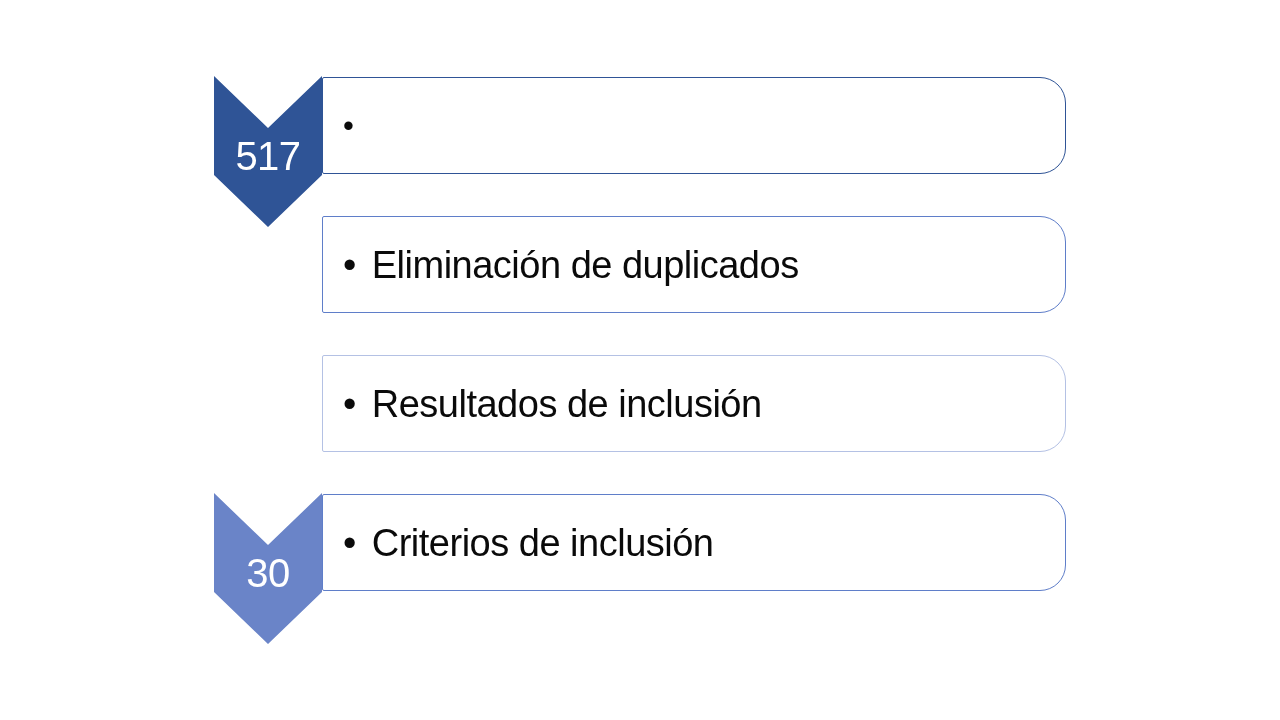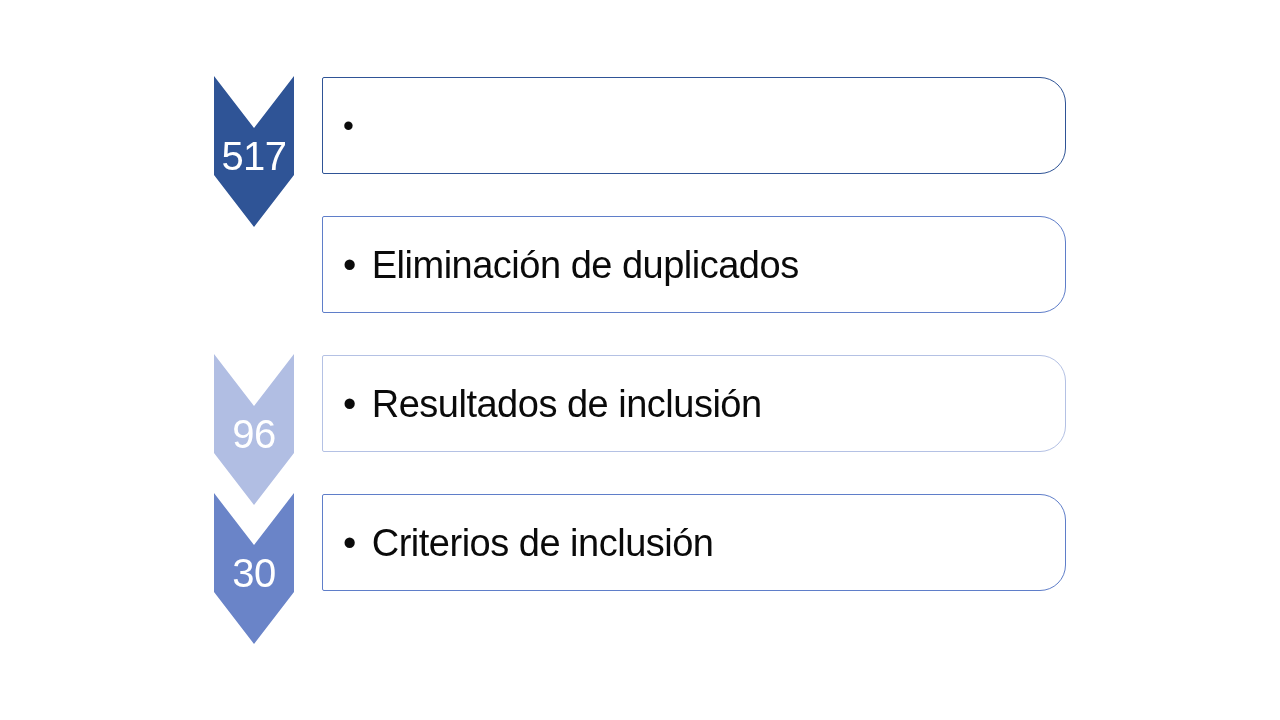--- a/index.html
+++ b/index.html
@@ -4,21 +4,21 @@
 <style>
   html,body{margin:0;padding:0;background:#fff;}
   .canvas{
     position:relative;width:1280px;height:720px;background:#ffffff;
     overflow:hidden;font-family:"Liberation Sans",sans-serif;
   }
   .item{position:absolute;left:0;width:1280px;height:152px;}
   .item-0{top:76px;} .item-1{top:215px;} .item-2{top:354px;} .item-3{top:493px;}
 
   .chevron{
-    position:absolute;left:214px;top:0;width:80px;height:151px;
+    position:absolute;left:214px;top:0;width:108px;height:151px;
     background:var(--chev,#4472c4);
     clip-path:polygon(0 0,50% 34.5%,100% 0,100% 65.5%,50% 100%,0 65.5%);
     display:flex;align-items:center;justify-content:center;
   }
   .num{
     color:#ffffff;font-size:40px;line-height:40px;padding-top:8px;
     letter-spacing:-0.5px;
   }
   .box{
     position:absolute;left:322px;top:1px;width:744px;height:97px;
@@ -59,23 +59,20 @@
       <div class="content">
         <span class="bullet">•</span>
         <div class="lines">
           <div class="line">Eliminación de duplicados</div>
         </div>
       </div>
     </div>
   </div>
 
   <div class="item item-2" style="--chev: #B1BEE3; --bord: #B4C1E4;">
-    <div class="chevron">
-      <div class="num">96</div>
-    </div>
     <div class="box">
       <div class="content">
         <span class="bullet">•</span>
         <div class="lines">
           <div class="line">Resultados de inclusión</div>
         </div>
       </div>
     </div>
   </div>
 

